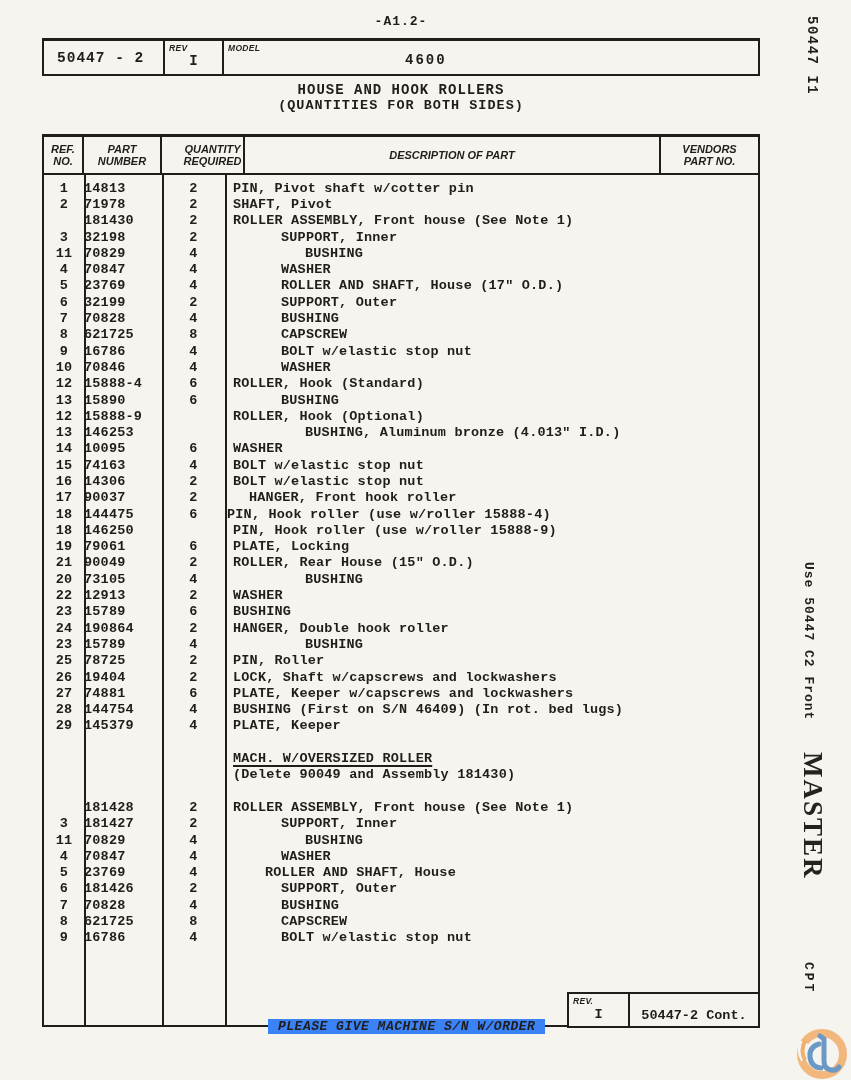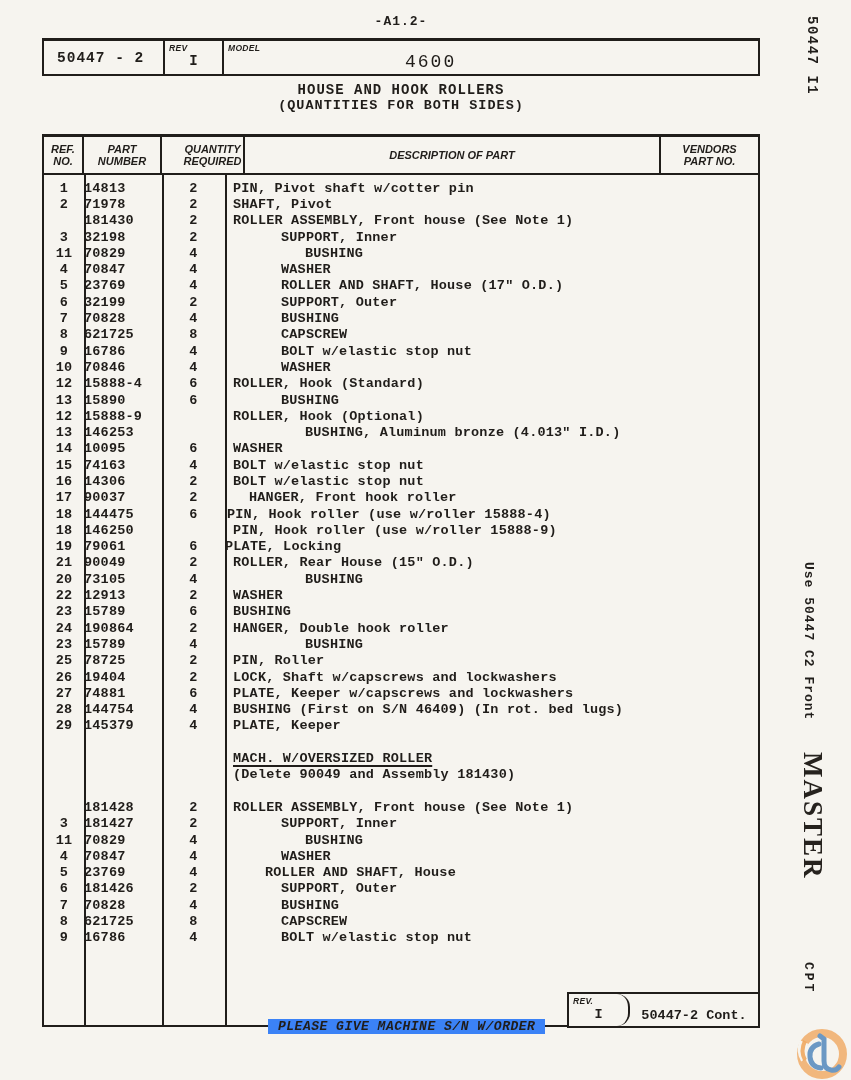--- a/index.html
+++ b/index.html
@@ -18,21 +18,21 @@
   
   #header-box{left:42px;top:38px;width:718px;height:38px;border:2px solid #201d1a;border-top-width:3px;
     box-sizing:border-box;display:flex;background:transparent;}
   #header-box .cell{position:relative;box-sizing:border-box;height:100%;}
   #hb-doc{width:121px;border-right:2px solid #201d1a;display:flex;align-items:center;padding-left:13px;
     font-size:14.5px;font-weight:700;letter-spacing:1px;}
   #hb-rev{width:59px;border-right:2px solid #201d1a;}
   #hb-model{flex:1;}
   .tiny-lbl{position:absolute;top:2px;left:4px;font-size:8.5px;letter-spacing:.3px;}
   #hb-rev-val{position:absolute;left:0;right:0;top:12px;text-align:center;font-size:14px;font-weight:700;}
-  #hb-model-val{position:absolute;left:181px;top:11px;font-size:18px;font-weight:400;letter-spacing:2px;}
+  #hb-model-val{position:absolute;left:181px;top:11px;font-size:14px;font-weight:700;letter-spacing:2px;}
 
   
   .title-line{left:42px;width:718px;text-align:center;font-weight:700;}
   #title-1{top:82px;font-size:14px;letter-spacing:1px;}
   #title-2{top:98px;font-size:13.5px;letter-spacing:1px;}
 
   
   #parts-table{left:42px;top:134px;width:718px;height:893px;border:2px solid #201d1a;border-top-width:3px;
     box-sizing:border-box;display:flex;flex-direction:column;}
   #thead{height:38px;display:flex;border-bottom:2.5px solid #201d1a;box-sizing:border-box;flex:none;}
@@ -52,21 +52,21 @@
   .trow .c-ref{width:40px;text-align:center;flex:none;}
   .trow .c-part{width:78px;padding-left:0;box-sizing:border-box;flex:none;}
   .trow .c-qty{width:63px;text-align:center;flex:none;}
   .trow .c-desc{flex:1;box-sizing:border-box;white-space:pre;}
   .c-desc.underline{text-decoration:underline;text-underline-offset:3px;text-decoration-thickness:1.5px;}
 
   
   #footer-note{left:268px;top:1019px;background:#3b82f6;padding:0 10px;font-size:13px;letter-spacing:.5px;font-family:Liberation Mono, monospace;}
   #rev-box{left:567px;top:992px;width:193px;height:36px;border:2px solid #201d1a;box-sizing:border-box;
     display:flex;background:#f6f4ef;}
-  #rev-box .cell{position:relative;box-sizing:border-box;height:100%;border-radius:13px;}
+  #rev-box .cell{position:relative;box-sizing:border-box;height:100%;}
   #rb-rev{width:61px;border-right:2px solid #201d1a;}
   #rb-rev-val{position:absolute;left:0;right:0;top:13px;text-align:center;font-size:13.5px;font-weight:700;}
   #rb-doc{flex:1;display:flex;align-items:flex-end;justify-content:center;padding-bottom:3px;
     font-size:13.5px;font-weight:700;}
 
   
   .vlabel{position:absolute;transform-origin:top left;transform:rotate(90deg);white-space:nowrap;}
   #side-top{left:820px;top:16px;font-size:14px;font-weight:700;letter-spacing:1.5px;}
   #side-use{left:816px;top:562px;font-size:13px;font-weight:700;letter-spacing:1px;}
   #side-master{left:828px;top:752px;font-family:"Liberation Serif","DejaVu Serif",serif;
@@ -251,21 +251,21 @@
         <div class="trow">
           <div class="c-ref">18</div>
           <div class="c-part">146250</div>
           <div class="c-qty"></div>
           <div class="c-desc" style="padding-left: 8px;">PIN, Hook roller (use w/roller 15888-9)</div>
         </div>
         <div class="trow">
           <div class="c-ref">19</div>
           <div class="c-part">79061</div>
           <div class="c-qty">6</div>
-          <div class="c-desc" style="padding-left: 0;">PLATE, Locking</div>
+          <div class="c-desc" style="padding-left: 8px;">PLATE, Locking</div>
         </div>
         <div class="trow">
           <div class="c-ref">21</div>
           <div class="c-part">90049</div>
           <div class="c-qty">2</div>
           <div class="c-desc" style="padding-left: 8px;">ROLLER, Rear House (15" O.D.)</div>
         </div>
         <div class="trow">
           <div class="c-ref">20</div>
           <div class="c-part">73105</div>

